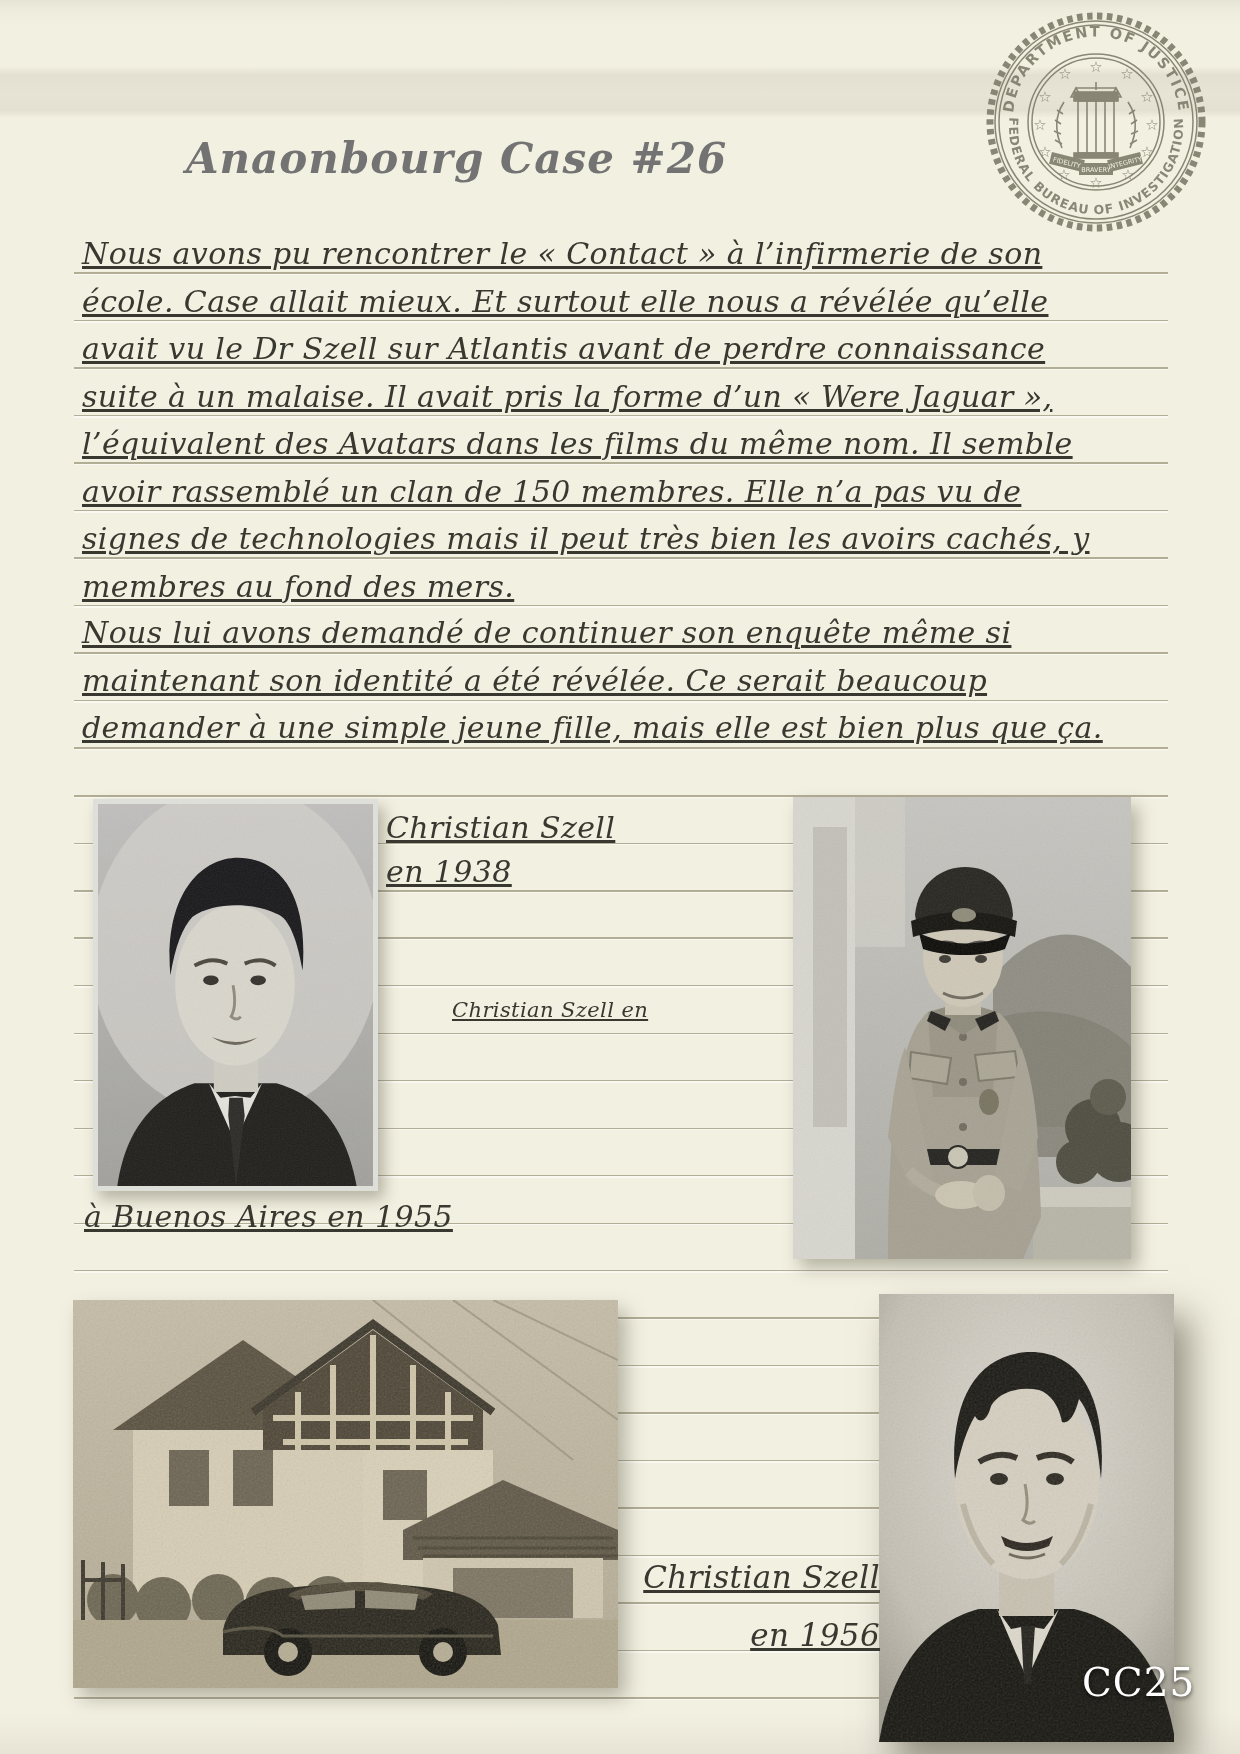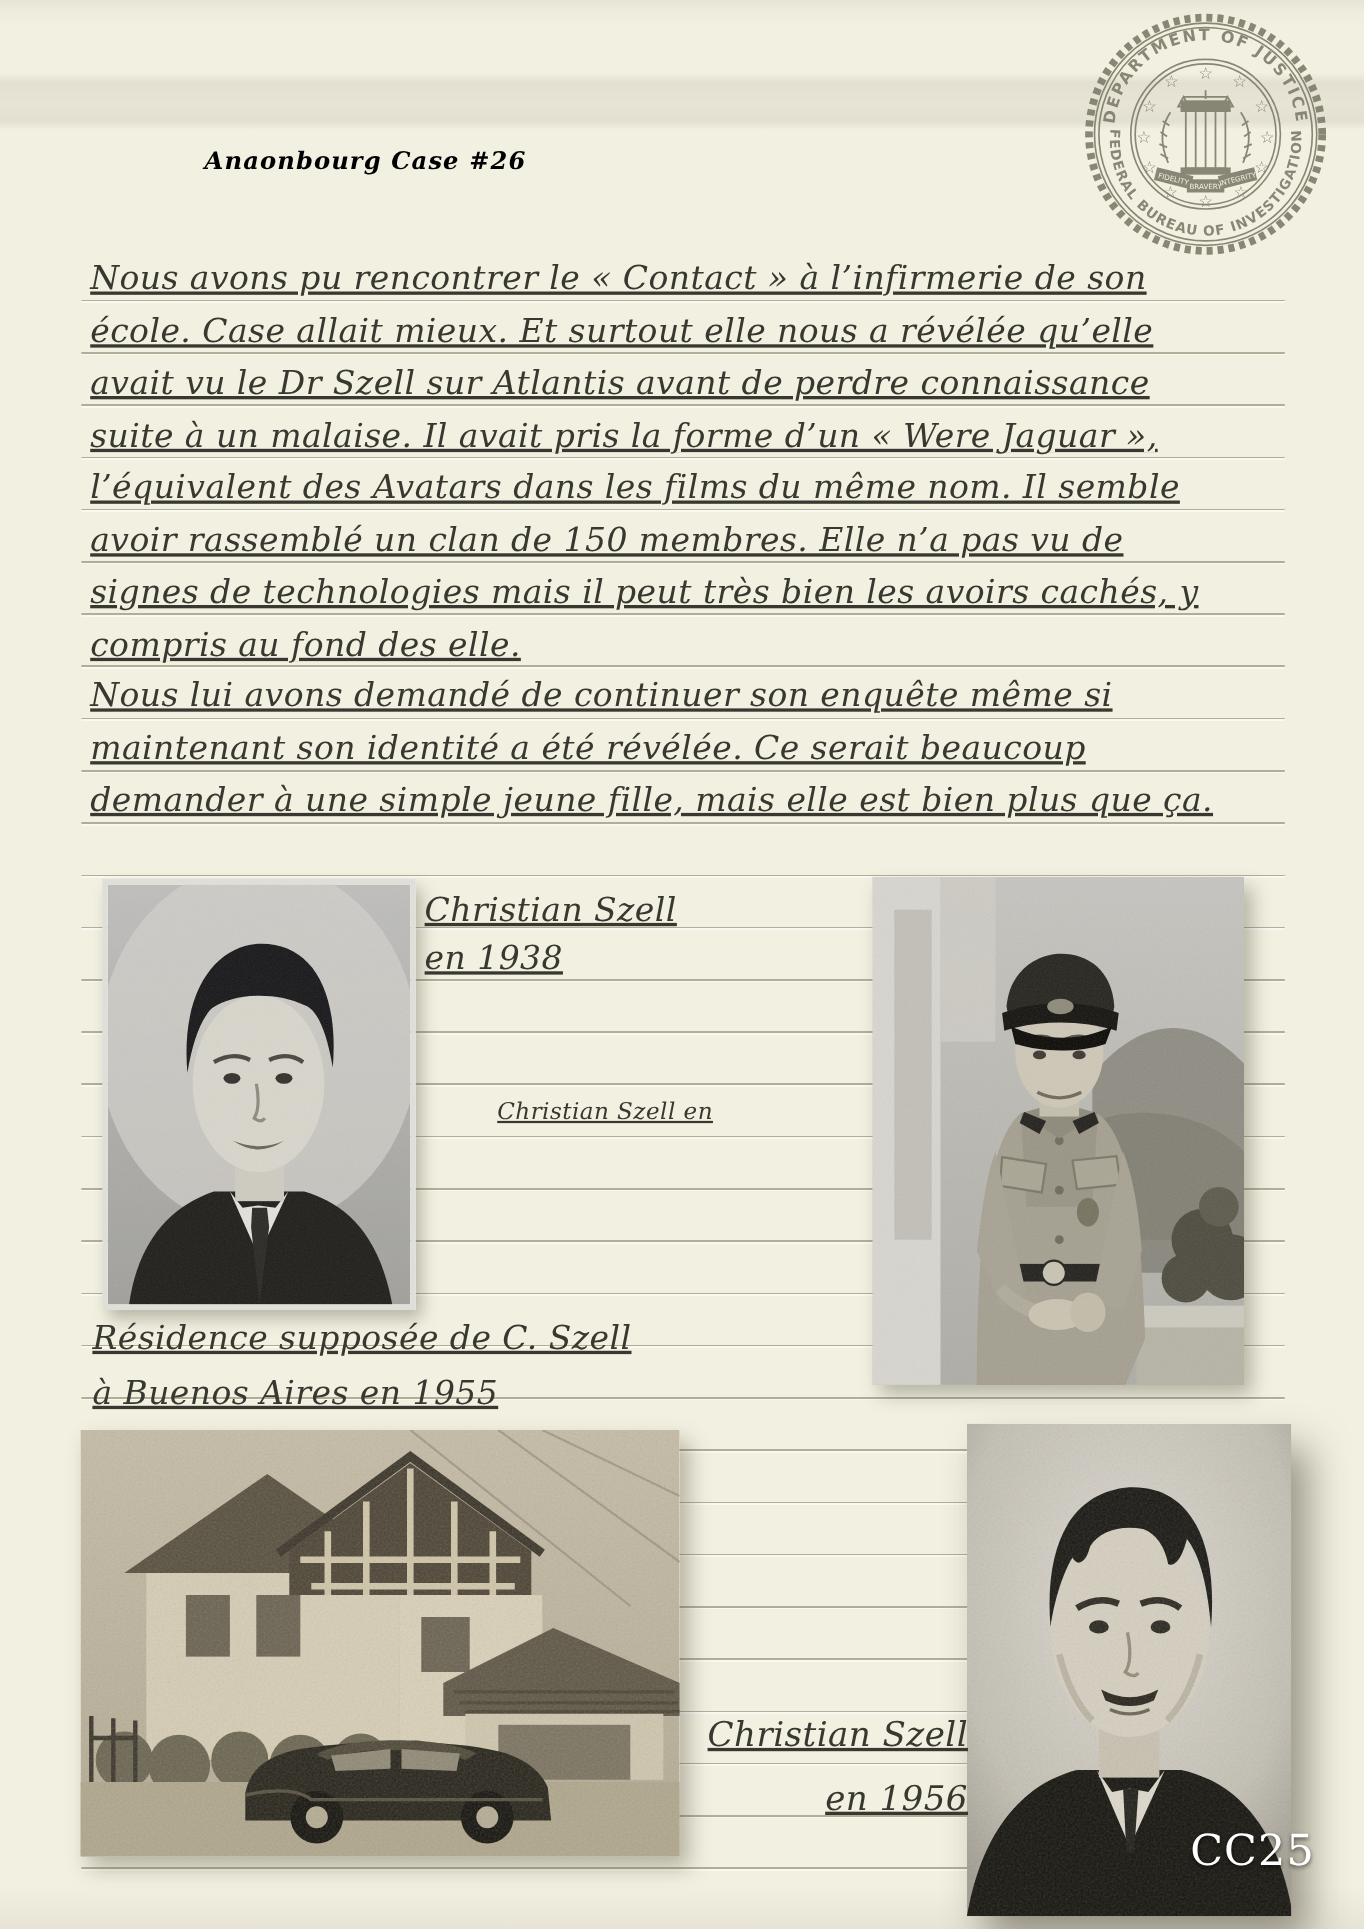--- a/index.html
+++ b/index.html
@@ -27,22 +27,22 @@
     position:absolute;left:74px;top:228px;width:1094px;height:1478px;
     background:repeating-linear-gradient(
       180deg,
       rgba(0,0,0,0) 0px, rgba(0,0,0,0) 44.5px,
       #b2ae96 44.5px, #b2ae96 46px,
       rgba(255,255,255,0.55) 46px, rgba(255,255,255,0.55) 47.5px);
     z-index:1;
   }
   .case-title{
     position:absolute;left:186px;top:134px;
-    font-size:22px;font-weight:bold;font-style:italic;
-    color:#000000;letter-spacing:1px;z-index:3;text-align:right;
+    font-size:42px;font-weight:bold;font-style:italic;
+    color:#737373;letter-spacing:1px;z-index:3;text-align:right;
   }
   .seal{position:absolute;left:984px;top:10px;width:224px;height:224px;z-index:2;opacity:.92;}
   .script{
     font-style:italic;color:#393830;letter-spacing:.4px;
     font-size:30px;line-height:47.5px;white-space:nowrap;text-decoration:underline;
   }
   .para-1{position:absolute;left:82px;top:230px;width:1080px;z-index:3;}
   .para-2{position:absolute;left:82px;top:609px;width:1080px;z-index:3;}
   .caption{position:absolute;z-index:3;}
   .cap-1{left:386px;top:806px;line-height:44px;}
@@ -150,21 +150,21 @@
 </div>
 
 <div class="para-1 script">
   <div>Nous avons pu rencontrer le « Contact » à l’infirmerie de son</div>
   <div>école. Case allait mieux. Et surtout elle nous a révélée qu’elle</div>
   <div>avait vu le Dr Szell sur Atlantis avant de perdre connaissance</div>
   <div>suite à un malaise. Il avait pris la forme d’un « Were Jaguar »,</div>
   <div>l’équivalent des Avatars dans les films du même nom. Il semble</div>
   <div>avoir rassemblé un clan de 150 membres. Elle n’a pas vu de</div>
   <div>signes de technologies mais il peut très bien les avoirs cachés, y</div>
-  <div>compris au fond des elle.</div>
+  <div>membres au fond des mers.</div>
 </div>
 
 <div class="para-2 script">
   <div>Nous lui avons demandé de continuer son enquête même si</div>
   <div>maintenant son identité a été révélée. Ce serait beaucoup</div>
   <div>demander à une simple jeune fille, mais elle est bien plus que ça.</div>
 </div>
 
 <div class="photo photo-1938">
   <svg viewBox="0 0 285 390" preserveAspectRatio="none">
@@ -386,21 +386,20 @@
 <div class="caption cap-1 script">
   <div>Christian Szell</div>
   <div>en 1938</div>
 </div>
 
 <div class="caption cap-2 script">
   <div>Christian Szell en</div>
 </div>
 
 <div class="caption cap-3 script">
-  <div>Résidence supposée de C. Szell</div>
   <div>à Buenos Aires en 1955</div>
 </div>
 
 <div class="caption cap-4 script">
   <div>Christian Szell</div>
   <div>en 1956</div>
 </div>
 
 <div class="cc-code">CC25</div>
 

